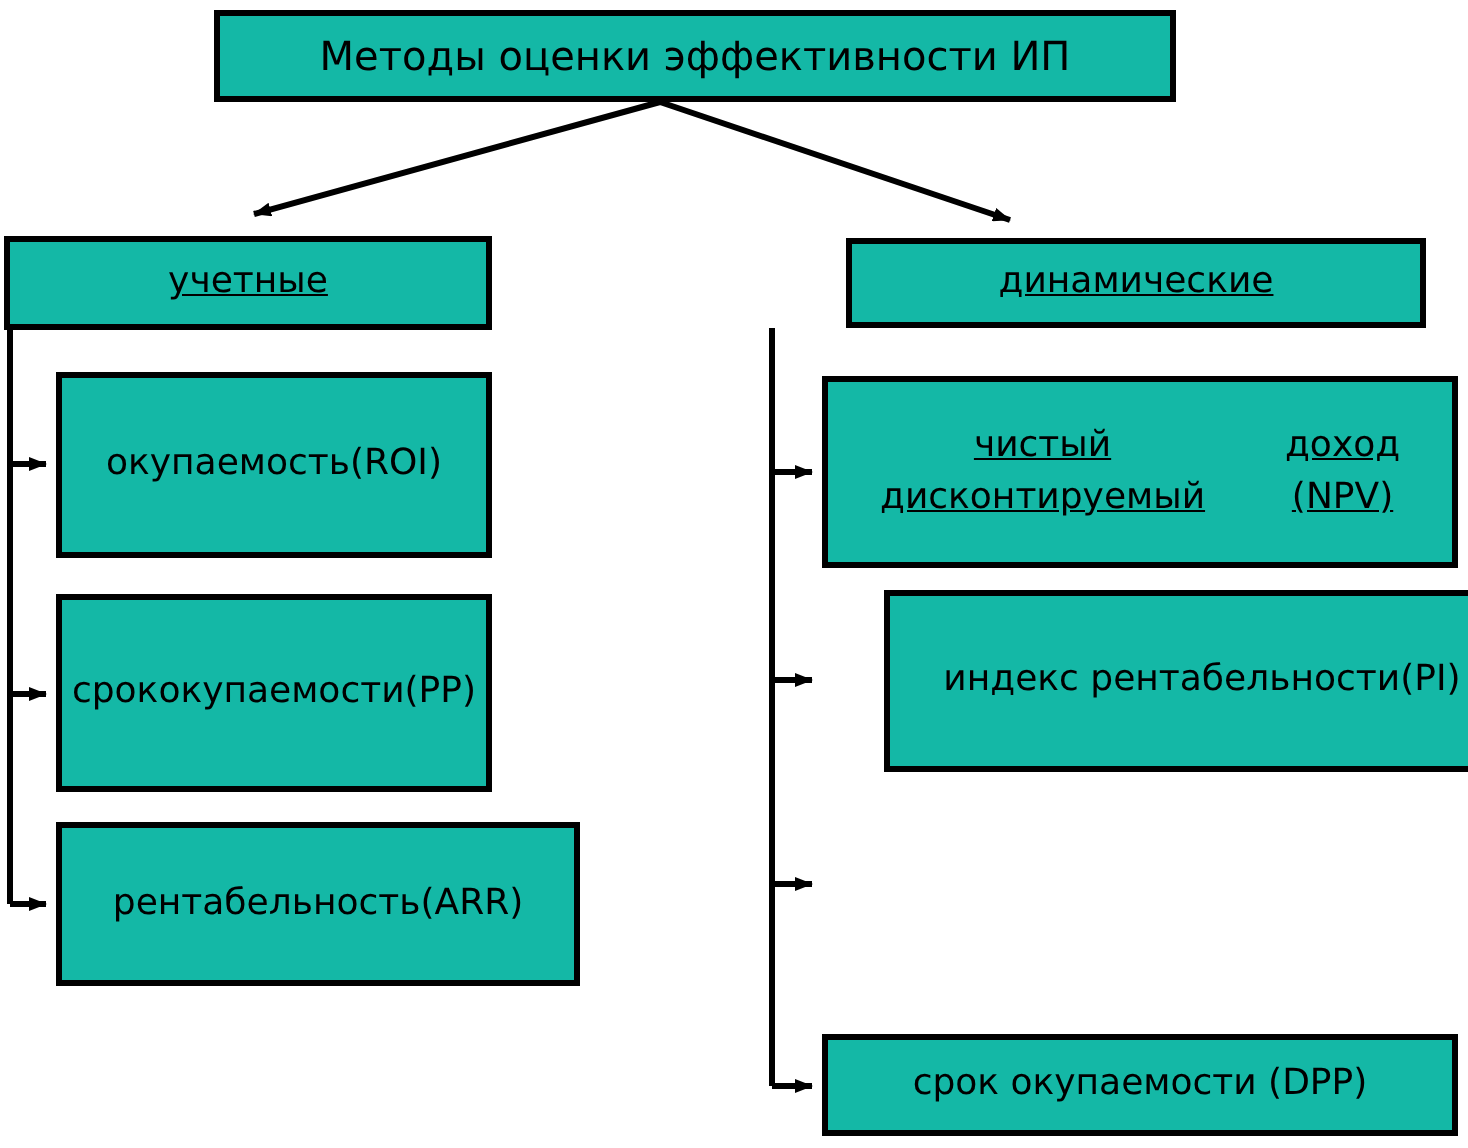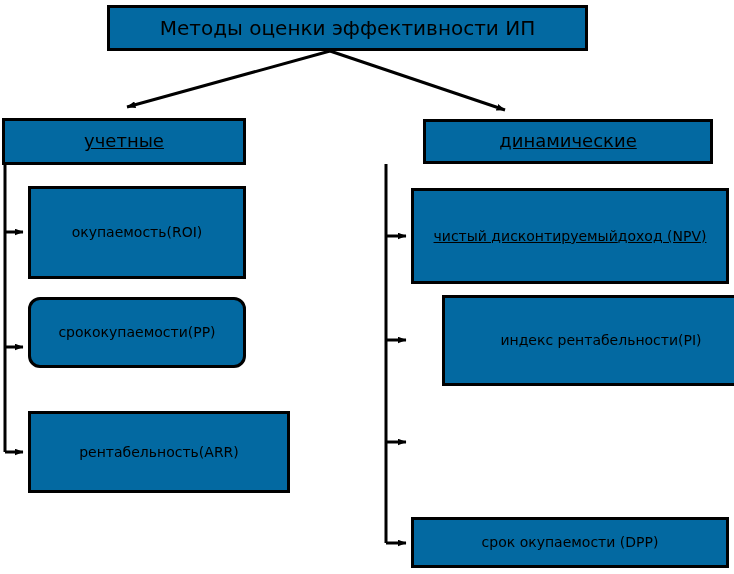--- a/index.html
+++ b/index.html
@@ -20,47 +20,47 @@
     left: 0;
     top: 0;
     width: 734px;
     height: 574px;
     pointer-events: none;
   }
   .node {
     position: absolute;
     box-sizing: border-box;
     border: 3px solid #000000;
-    background: #0369a1;
+    background: #14b8a6;
     display: flex;
     align-items: center;
     justify-content: center;
     text-align: center;
     color: #000000;
     line-height: 1.45;
     padding: 2px 6px;
   }
   .node-title {
     font-size: 20px;
   }
   .node-branch {
     font-size: 18px;
     text-decoration: underline;
   }
   .node-leaf {
-    font-size: 14px;
+    font-size: 18px;
   }
   
   #n-title   { left: 107px; top: 5px;   width: 481px; height: 46px; }
   
   #n-acc     { left: 2px;   top: 118px; width: 244px; height: 47px; }
   #n-dyn     { left: 383px; top: 119px; width: 290px; height: 45px; margin-left: 40px; }
   
   #n-roi     { left: 28px;  top: 186px; width: 218px; height: 93px; }
-  #n-pp      { left: 28px;  top: 297px; width: 218px; height: 71px; border-radius: 12px; }
+  #n-pp      { left: 28px;  top: 297px; width: 218px; height: 99px; }
   #n-arr     { left: 28px;  top: 411px; width: 262px; height: 82px; }
   
   #n-npv     { left: 411px; top: 188px; width: 318px; height: 96px; text-decoration: underline; }
   #n-pi      { left: 411px; top: 295px; width: 318px; height: 91px; margin-left: 31px; }
   #n-irr     { left: 411px; top: 396px; width: 318px; height: 92px; }
   #n-dpp     { left: 411px; top: 517px; width: 318px; height: 51px; }
 </style>
 </head>
 <body>
 

